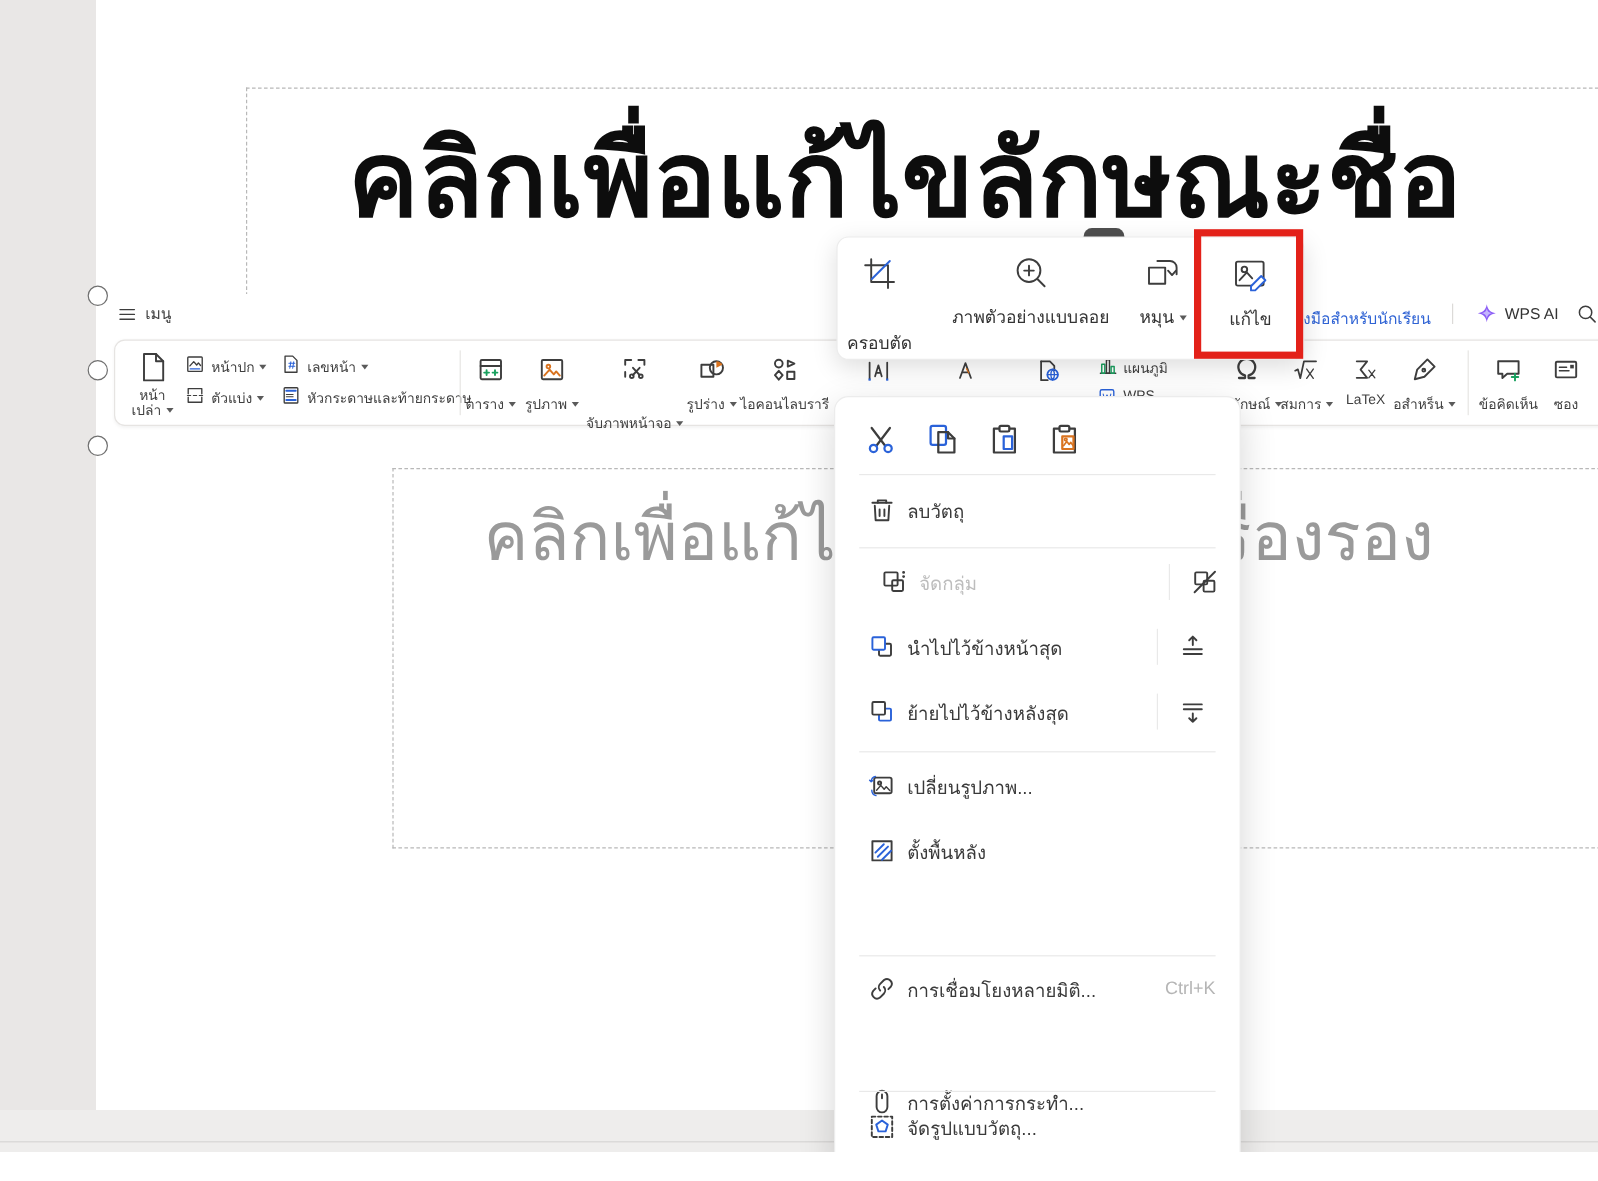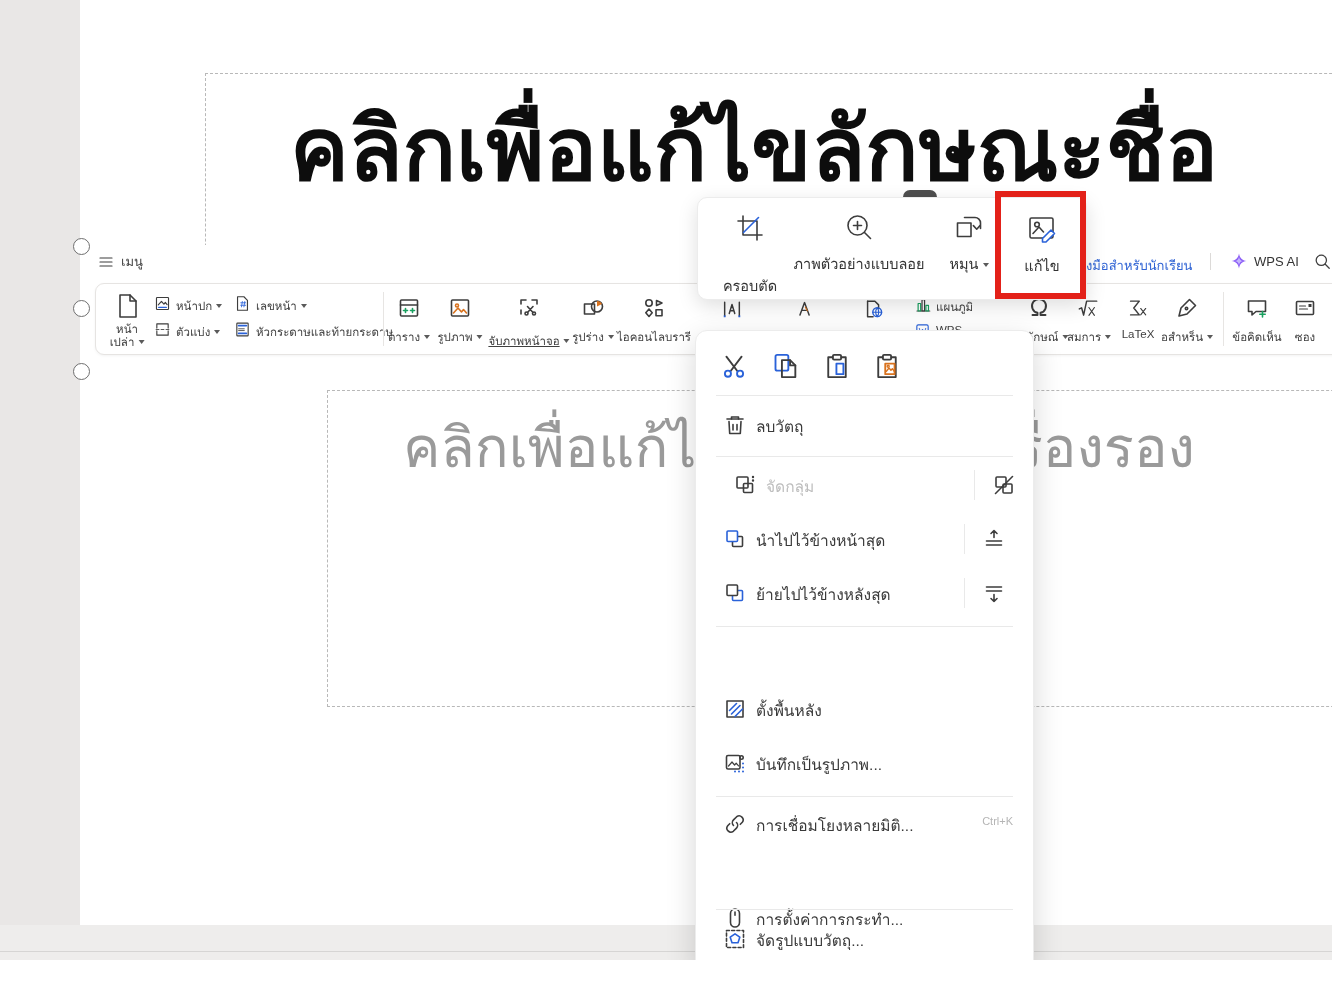--- a/index.html
+++ b/index.html
@@ -48,21 +48,21 @@
   .red-box{left:995px;top:191px;width:91px;height:108px;border:6px solid #e32119;box-sizing:border-box;z-index:8;}
   
   .cmenu{left:695px;top:330px;width:337px;height:640px;background:#fff;border:1px solid #ececec;border-radius:12px;box-shadow:0 10px 30px rgba(0,0,0,.16);z-index:9;}
   .cm-div{position:absolute;left:20px;width:297px;height:1px;background:#e9e9e9;}
   .cm-row{position:absolute;left:0;width:337px;height:30px;}
   .cm-ic{position:absolute;left:27px;top:3px;}
   .cm-label{position:absolute;left:60px;top:4px;font-size:15.5px;color:#3a3a3a;white-space:nowrap;}
   .cm-label.dis{color:#bdbdbd;}
   .cm-right-ic{position:absolute;left:286px;top:3px;}
   .cm-vsep{position:absolute;left:268px;top:0;width:1px;height:30px;background:#e9e9e9;}
-  .cm-shortcut{position:absolute;right:20px;top:6px;font-size:11px;color:#b5b5b5;}
+  .cm-shortcut{position:absolute;right:20px;top:6px;font-size:15px;color:#b5b5b5;}
   .clip-btn{position:absolute;top:16px;width:38px;height:38px;display:flex;align-items:center;justify-content:center;}
 </style>
 </head>
 <body>
 
 <div class="screen">
 
   <div class="abs left-strip"></div>
   <div class="abs canvas"></div>
 
@@ -224,21 +224,21 @@
     <span class="rlabel" style="left:364px;top:44px;"><span>รูปภาพ</span><span class="crt"></span></span>
 
     <div class="abs" style="left:421px;top:12px;">
         <svg width="24" height="24" viewBox="0 0 24 24">
           <path d="M4 8 V4 h5 M15 4 h5 v4 M4 14 v4"></path>
           <path d="M10.5 10.5 l5.5 6 M16 10.5 l-5.5 6"></path>
           <circle cx="9.5" cy="17.5" r="1.5"></circle>
           <circle cx="17" cy="17.5" r="1.5"></circle>
         </svg>
       </div>
-    <span class="rlabel" style="left:433px;top:48px;text-decoration:underline;"><span>จับภาพหน้าจอ</span><span class="crt"></span></span>
+    <span class="rlabel" style="left:433px;top:60px;"><span>จับภาพหน้าจอ</span><span class="crt"></span></span>
 
     <div class="abs" style="left:485px;top:12px;">
         <svg width="24" height="24" viewBox="0 0 24 24">
           <rect x="3.5" y="8" width="10" height="10"></rect>
           <circle cx="16" cy="10.5" r="5.5"></circle>
           <path d="M16 10.5 L16 5 A5.5 5.5 0 0 1 21 8 Z" class="fill-or"></path>
         </svg>
       </div>
     <span class="rlabel" style="left:497px;top:44px;"><span>รูปร่าง</span><span class="crt"></span></span>
 
@@ -336,21 +336,21 @@
     <span class="rlabel" style="left:1209px;top:44px;">ซอง</span>
   </div>
 
   <div class="abs handle" style="left:72.5px;top:237.5px;"></div>
   <div class="abs handle" style="left:72.5px;top:299.5px;"></div>
   <div class="abs handle" style="left:72.5px;top:362.5px;"></div>
 
   <div class="abs notch"></div>
 
   <div class="abs ftb">
-    <div class="ftb-item" style="left:52px;gap:30px;">
+    <div class="ftb-item" style="left:35px;gap:30px;">
       <span>
           <svg width="32" height="32" viewBox="0 0 32 32">
             <path d="M9 4 V23 H28"></path>
             <path d="M4 9 H23 V28"></path>
             <path d="M9.5 20.5 L24.5 5.5" class="bl"></path>
           </svg>
         </span>
       <span class="ftb-label">ครอบตัด</span>
     </div>
     <div class="ftb-item" style="left:161px;">
@@ -484,46 +484,42 @@
       <span class="cm-right-ic">
           <svg width="24" height="24" viewBox="0 0 24 24">
             <path d="M4.5 6 h15 M4.5 10 h15"></path>
             <path d="M12 13.5 v7 M9 17.5 L12 20.5 l3-3"></path>
           </svg>
         </span>
     </div>
 
     <div class="cm-div" style="top:295px;"></div>
 
+    <div class="cm-row" style="top:309px;">
+      <span class="cm-ic">
+          <svg width="24" height="24" viewBox="0 0 24 24">
+            <rect x="5.5" y="5" width="14.5" height="13" rx="1.5"></rect>
+            <circle cx="10" cy="9.5" r="1.3"></circle>
+            <path d="M7.5 15.5 l3.5-4 2.8 3.2 1.7-2 3 3" class="thin"></path>
+            <path d="M3 8.5 c0-2.5 1.5-4 3.5-4.5 M3 8.5 l-1.3-1.3 M3 8.5 l1.4-1.1 M3.5 15.5 c0 2.5 1.5 4 3.5 4.5" class="bl thin"></path>
+          </svg>
+        </span>
+      <span class="cm-label">เปลี่ยนรูปภาพ...</span>
+    </div>
 
     <div class="cm-row" style="top:363px;text-align:right;">
       <span class="cm-ic">
           <svg width="24" height="24" viewBox="0 0 24 24">
             <rect x="4" y="4" width="16" height="16"></rect>
             <path d="M6.5 13.5 L13.5 6.5 M8.5 17 L17 8.5 M12 19.5 L19.5 12" class="bl"></path>
           </svg>
         </span>
       <span class="cm-label">ตั้งพื้นหลัง</span>
     </div>
 
-    <div class="cm-row" style="top:417px;">
-      <span class="cm-ic">
-          <svg width="24" height="24" viewBox="0 0 24 24">
-            <rect x="3.5" y="4.5" width="13.5" height="13.5" rx="1.5"></rect>
-            <path d="M5.5 15 l3.5-4 2.6 3 1.6-1.8 2.3 2.6" class="thin"></path>
-            <circle cx="18.5" cy="6.5" r="1.7"></circle>
-            <circle cx="20" cy="12.5" r="1" class="fill-bl"></circle>
-            <circle cx="20" cy="16.5" r="1" class="fill-bl"></circle>
-            <circle cx="20" cy="20.5" r="1" class="fill-bl"></circle>
-            <circle cx="16" cy="20.5" r="1" class="fill-bl"></circle>
-            <circle cx="12" cy="20.5" r="1" class="fill-bl"></circle>
-          </svg>
-        </span>
-      <span class="cm-label">บันทึกเป็นรูปภาพ...</span>
-    </div>
 
     <div class="cm-div" style="top:465px;"></div>
 
     <div class="cm-row" style="top:478px;">
       <span class="cm-ic">
           <svg width="24" height="24" viewBox="0 0 24 24">
             <path d="M10.5 13.5 a4 4 0 0 1 0-5.6 l3.2-3.2 a4 4 0 0 1 5.6 5.6 l-2 2"></path>
             <path d="M13.5 10.5 a4 4 0 0 1 0 5.6 l-3.2 3.2 a4 4 0 0 1-5.6-5.6 l2-2"></path>
           </svg>
         </span>

